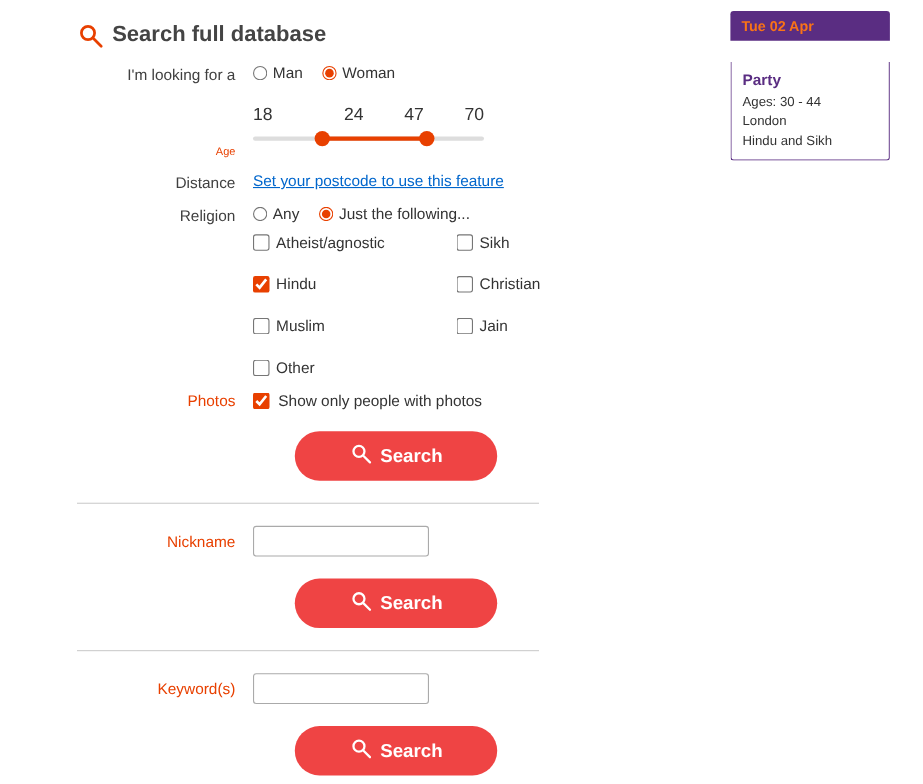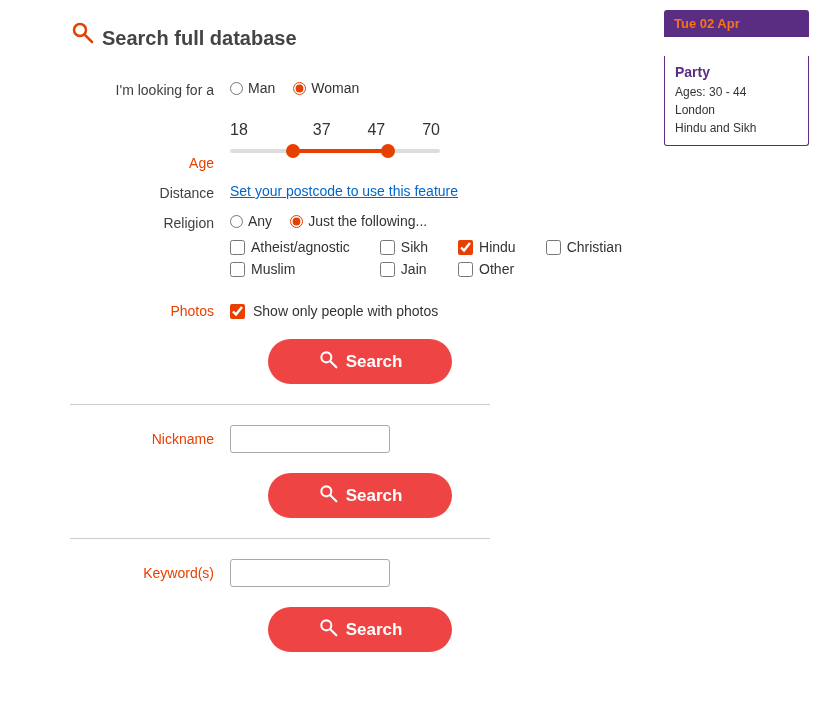--- a/index.html
+++ b/index.html
@@ -19,22 +19,22 @@
     }
 
     .main-content {
       flex: 1;
       max-width: 500px;
     }
 
     
     .page-title-row {
       display: flex;
-      align-items: flex-end;
-      margin-bottom: 30px;
+      align-items: flex-start;
+      margin-bottom: 8px;
     }
     .title-icon {
       color: #e84000;
       font-size: 22px;
       margin-right: 8px;
     }
     .page-title {
       font-size: 20px;
       font-weight: bold;
       color: #444;
@@ -80,21 +80,21 @@
       display: flex;
       align-items: center;
       margin-bottom: 12px;
     }
     .age-label {
       color: #e84000;
       width: 160px;
       min-width: 160px;
       text-align: right;
       padding-right: 16px;
-      font-size: 14px;
+      font-size: 10px;
       margin-top: 45px;
     }
     .age-controls {
       display: flex;
       flex-direction: column;
     }
     .age-ticks {
       display: flex;
       justify-content: space-between;
       width: 210px;
@@ -147,24 +147,24 @@
     
     .religion-row {
       display: flex;
       align-items: flex-start;
       margin-bottom: 8px;
     }
 
     
     .checkbox-grid {
       display: grid;
-      grid-template-columns: 1fr 1fr 1fr 1fr;
-      gap: 6px 30px;
+      grid-template-columns: 1fr 1fr;
+      gap: 22px 30px;
       margin-left: 160px;
-      margin-bottom: 26px;
+      margin-bottom: 14px;
     }
     .checkbox-option {
       display: flex;
       align-items: center;
       gap: 6px;
     }
     .checkbox-option input[type="checkbox"] {
       accent-color: #e84000;
       width: 15px;
       height: 15px;
@@ -316,21 +316,21 @@
           <span>Woman</span>
         </label>
       </div>
     </div>
 
     <div class="age-row">
       <span class="age-label">Age</span>
       <div class="age-controls">
         <div class="age-ticks">
           <span>18</span>
-          <span style="margin-left:28px;">37</span>
+          <span style="margin-left:28px;">24</span>
           <span style="margin-left:0px;">47</span>
           <span>70</span>
         </div>
         <div class="age-slider-container">
           <div class="slider-track"></div>
           <div class="slider-fill"></div>
           <div class="slider-thumb thumb-left"></div>
           <div class="slider-thumb thumb-right"></div>
         </div>
       </div>

